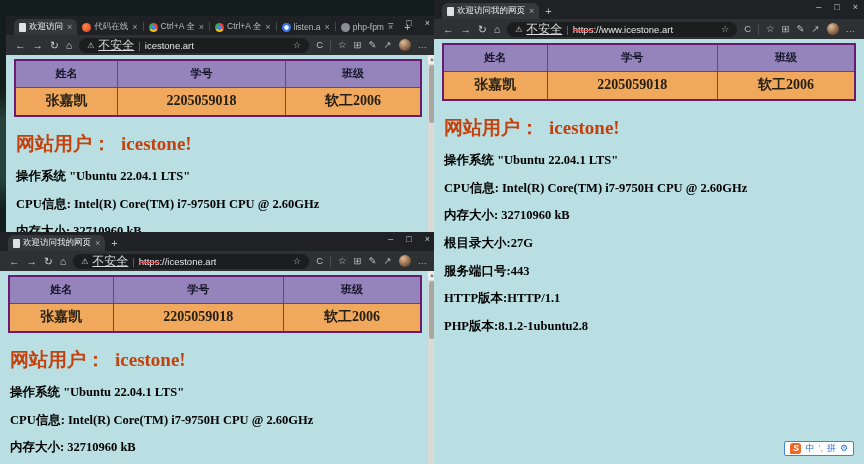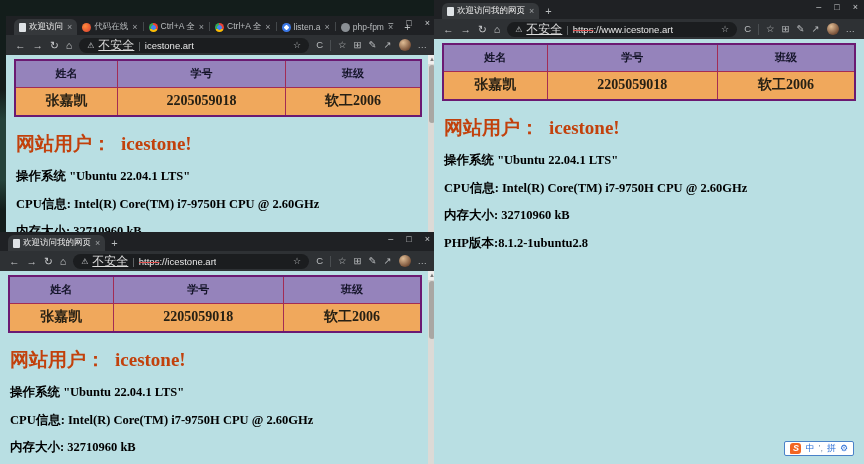--- a/index.html
+++ b/index.html
@@ -275,20 +275,23 @@
           <td>软工2006</td>
         </tr>
       </tbody>
         </table>
       <div class="sitehead">
         <span>网站用户：</span><span class="en">icestone!</span>
       </div>
       <p class="info">操作系统 "Ubuntu 22.04.1 LTS"</p>
       <p class="info">CPU信息: Intel(R) Core(TM) i7-9750H CPU @ 2.60GHz</p>
       <p class="info">内存大小: 32710960 kB</p>
+      <p class="info">根目录大小:27G</p>
+      <p class="info">服务端口号:443</p>
+      <p class="info">HTTP版本:HTTP/1.1</p>
       <p class="info">PHP版本:8.1.2-1ubuntu2.8</p>
       <div class="sogou">
         <div class="slogo">S</div>
         <span>中</span>
         <span class="punct">’,</span>
         <span>拼</span>
         <span>⚙</span>
       </div>
     </div>
   </div>

